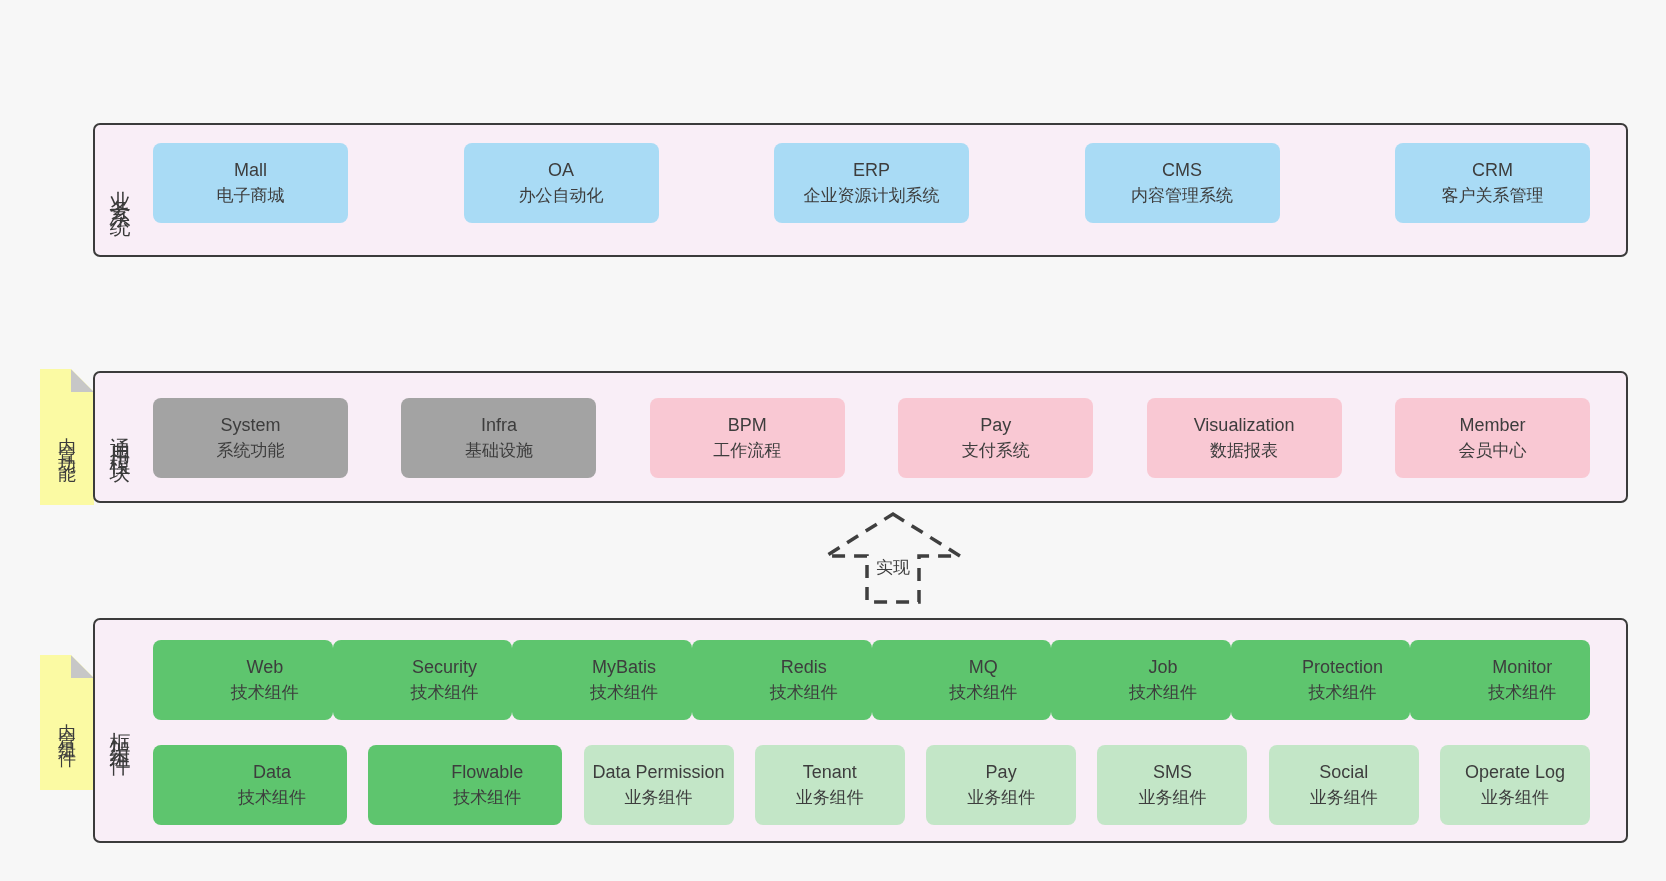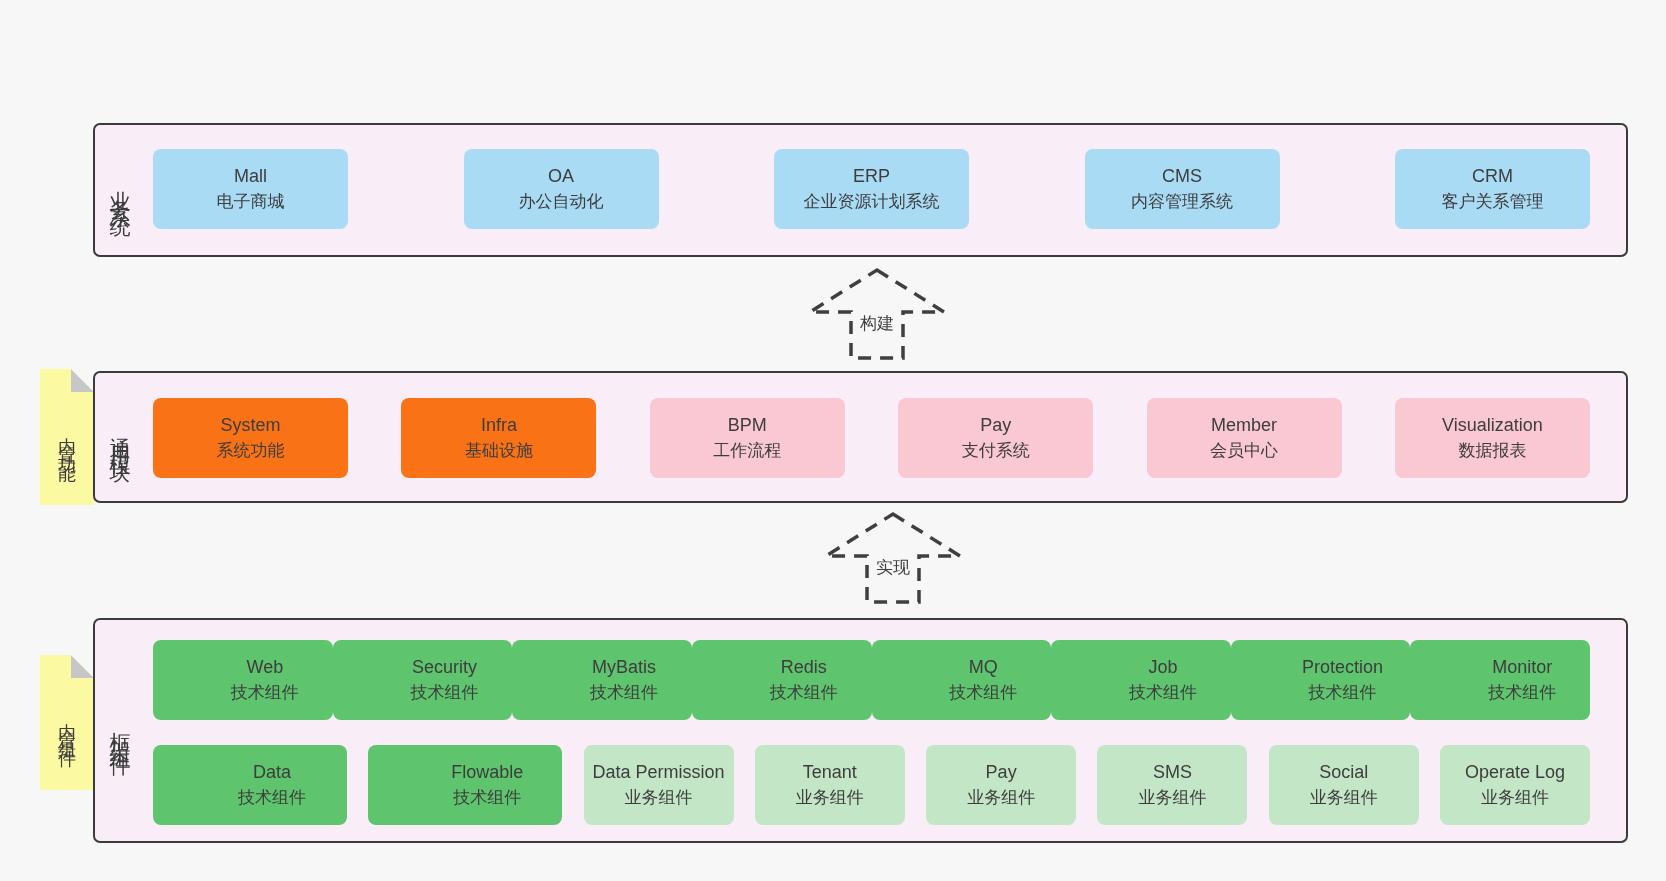--- a/index.html
+++ b/index.html
@@ -6,31 +6,31 @@
   #canvas{position:relative;width:1666px;height:881px;background:#f7f7f7;overflow:hidden;}
 
   .section{position:absolute;left:93px;width:1535px;background:#f9eef7;border:2px solid #3b3b3b;border-radius:7px;box-sizing:border-box;z-index:2;}
   #sec-business{top:123px;height:134px;}
   #sec-modules{top:371px;height:132px;}
   #sec-components{top:618px;height:225px;}
 
   .vlabel{position:absolute;left:11px;top:50%;transform:translateY(-50%);writing-mode:vertical-rl;text-orientation:upright;font-size:21px;letter-spacing:8px;color:#3a3a3a;white-space:nowrap;}
 
   .row{position:absolute;left:58px;right:36px;display:flex;justify-content:space-between;}
-  #sec-business .row{top:24px;}
+  #sec-business .row{top:18px;}
   #sec-modules .row{top:25px;}
   #sec-components .row-1{top:20px;}
   #sec-components .row-2{top:125px;}
 
   .bx{width:195px;height:80px;border-radius:8px;display:flex;flex-direction:column;align-items:center;justify-content:center;text-align:center;color:#3d3d3d;line-height:25px;}
   .bx .en{font-size:18px;}
   .bx .zh{font-size:17px;}
   .sm{width:150px;}
   .blue{background:#a9dbf5;}
-  .red{background:#f97316;}
+  .red{background:#a3a3a3;}
   .pink{background:#f9c8d3;text-align:right;}
   .gdark{background:#5ec56e;padding-left:44px;}
   .glight{background:#c3e6c7;}
 
   .note{position:absolute;left:40px;width:54px;background:#fbfaa3;z-index:1;clip-path:polygon(0 0,calc(100% - 23px) 0,100% 23px,100% 100%,0 100%);}
   #note-modules{top:369px;height:136px;}
   #note-components{top:655px;height:135px;}
   .fold{position:absolute;top:0;right:0;width:23px;height:23px;background:#c7c7c7;clip-path:polygon(0 0,100% 100%,0 100%);}
   .ntext{position:absolute;left:50%;top:53%;transform:translate(-50%,-50%);writing-mode:vertical-rl;text-orientation:upright;font-size:18px;letter-spacing:9px;color:#3c3c3c;white-space:nowrap;}
 
@@ -64,26 +64,20 @@
           <span class="en">CMS</span>
           <span class="zh">内容管理系统</span>
         </div>
       <div class="bx blue">
           <span class="en">CRM</span>
           <span class="zh">客户关系管理</span>
         </div>
     </div>
   </div>
 
-  <div class="arrow" id="arrow-build">
-    <svg width="176" height="96" viewBox="0 0 176 96">
-      <polygon points="88,4 155,46 114,46 114,92 62,92 62,46 21,46" fill="none" stroke="#3f3f3f" stroke-width="3.5" stroke-dasharray="13 9"></polygon>
-    </svg>
-    <div class="alabel">构建</div>
-  </div>
 
   <div class="note" id="note-modules">
     <div class="fold"></div>
     <div class="ntext">内置功能</div>
   </div>
 
   <div class="section" id="sec-modules">
     <div class="vlabel">通用模块</div>
     <div class="row">
       <div class="bx red">
@@ -96,26 +90,26 @@
         </div>
       <div class="bx pink">
           <span class="en">BPM</span>
           <span class="zh">工作流程</span>
         </div>
       <div class="bx pink">
           <span class="en">Pay</span>
           <span class="zh">支付系统</span>
         </div>
       <div class="bx pink">
+          <span class="en">Visualization</span>
+          <span class="zh">数据报表</span>
+        </div>
+      <div class="bx pink">
           <span class="en">Member</span>
           <span class="zh">会员中心</span>
-        </div>
-      <div class="bx pink">
-          <span class="en">Visualization</span>
-          <span class="zh">数据报表</span>
         </div>
     </div>
   </div>
 
   <div class="arrow" id="arrow-impl">
     <svg width="176" height="96" viewBox="0 0 176 96">
       <polygon points="88,4 155,46 114,46 114,92 62,92 62,46 21,46" fill="none" stroke="#3f3f3f" stroke-width="3.5" stroke-dasharray="13 9"></polygon>
     </svg>
     <div class="alabel">实现</div>
   </div>

